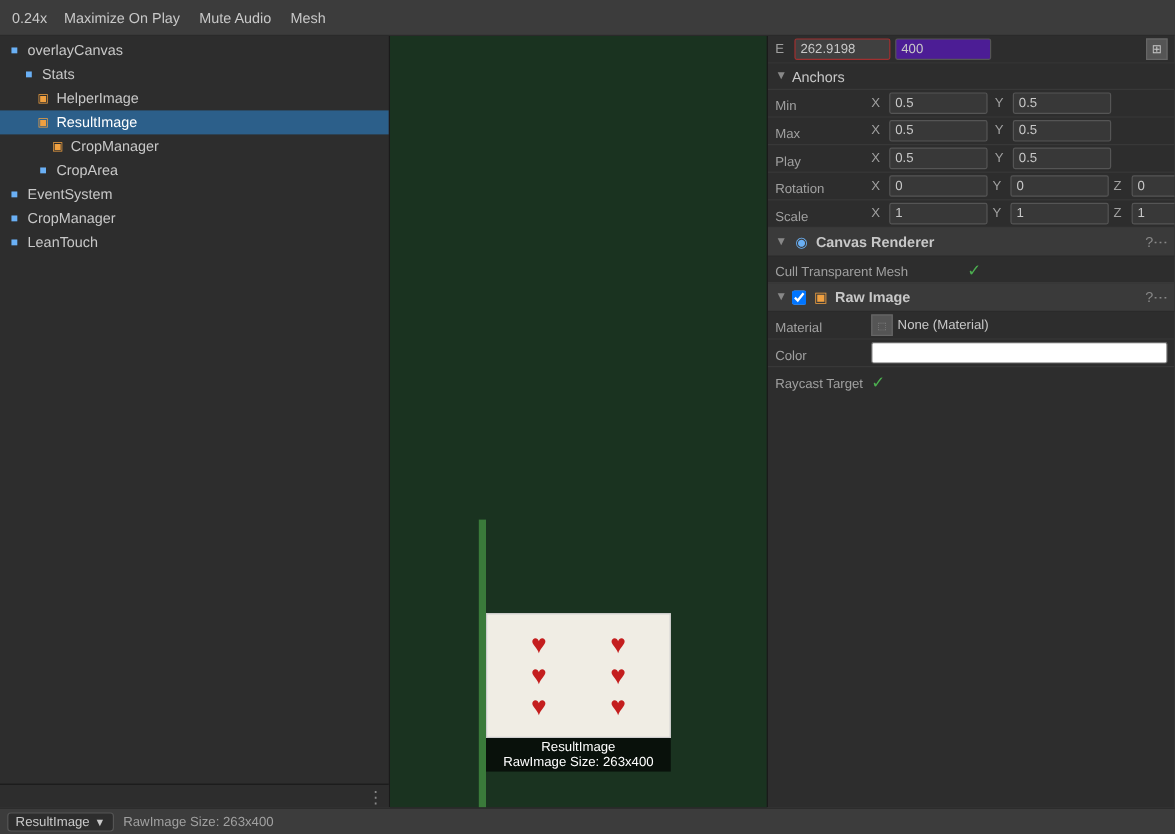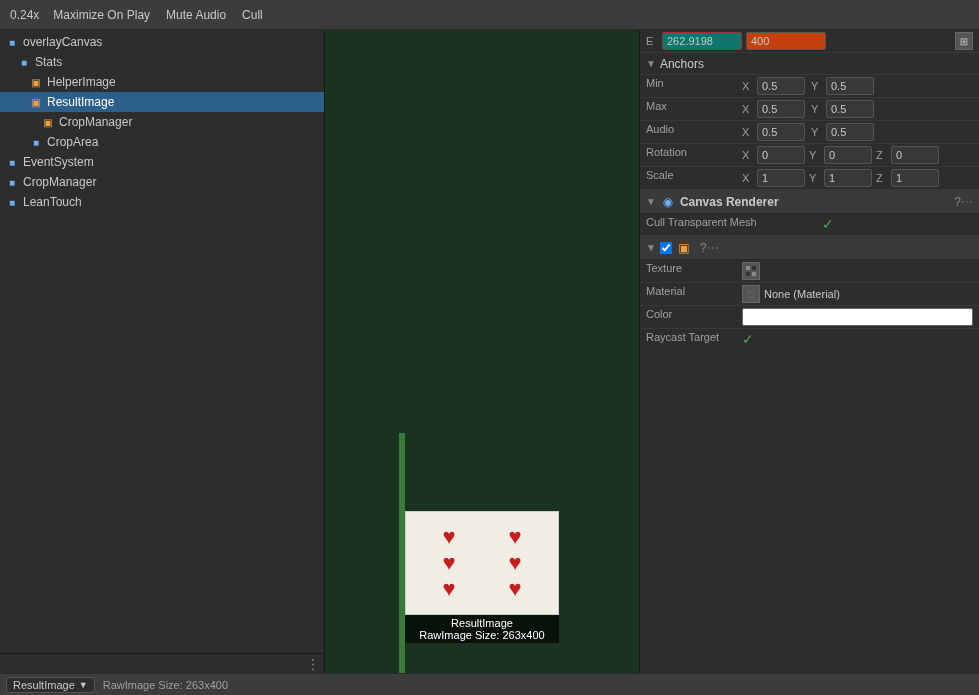--- a/index.html
+++ b/index.html
@@ -136,25 +136,24 @@
       background: #2d2d2d;
       flex-shrink: 0;
       border-left: 1px solid #1a1a1a;
       overflow-y: auto;
       overflow-x: hidden;
     }
 
     
     .inspector-row {
       display: flex;
-      align-items: flex-start;
+      align-items: flex-end;
       padding: 2px 6px;
       min-height: 22px;
       border-bottom: 1px solid #383838;
-      gap: 16px;
     }
     .inspector-row:last-child { border-bottom: none; }
     .inspector-label {
       color: #a0a0a0;
       font-size: 11px;
       width: 80px;
       flex-shrink: 0;
     }
     .inspector-fields {
       display: flex;
@@ -171,21 +170,21 @@
       font-size: 11px;
       width: 14px;
     }
     .field-input {
       background: #383838;
       border: 1px solid #555;
       color: #c8c8c8;
       font-size: 11px;
       padding: 1px 4px;
       height: 18px;
-      width: 48px;
+      width: 82px;
       border-radius: 2px;
     }
 
     
     .section-header {
       background: #3a3a3a;
       display: flex;
       align-items: center;
       padding: 3px 6px;
       min-height: 24px;
@@ -246,31 +245,31 @@
 
     
     .top-numbers-row {
       display: flex;
       align-items: center;
       padding: 2px 6px;
       min-height: 22px;
       border-bottom: 1px solid #383838;
     }
     .num-field {
-      background: #c2410c;
+      background: #4c1d95;
       border: 1px solid #555;
       color: #c8c8c8;
       font-size: 11px;
       padding: 1px 4px;
       height: 18px;
       width: 80px;
       border-radius: 2px;
     }
     .num-field.red-bg {
-      background: #0f766e;
+      background: #404040;
       border-color: #a03030;
     }
 
     
     .checkmark-cell {
       color: #4caf50;
       font-size: 14px;
     }
 
     
@@ -324,21 +323,21 @@
     ::-webkit-scrollbar-track { background: #2a2a2a; }
     ::-webkit-scrollbar-thumb { background: #555; border-radius: 4px; }
   </style>
 </head>
 <body>
 
 <div class="toolbar">
   <span class="toolbar-zoom">0.24x</span>
   <div class="toolbar-item">Maximize On Play</div>
   <div class="toolbar-item">Mute Audio</div>
-  <div class="toolbar-item">Cull</div>
+  <div class="toolbar-item">Mesh</div>
 </div>
 
 <div class="main-layout">
 
   <div class="hierarchy-panel">
     <div class="hierarchy-items">
 
       <div class="hierarchy-item">
         <span class="indent" style="width:0px"></span>
         <span class="icon icon-cube">■</span>
@@ -460,21 +459,21 @@
           <input class="field-input" type="text" value="0.5" style="">
         </div>
         <div class="field-group" style="margin-left:4px;">
           <span class="field-axis">Y</span>
           <input class="field-input" type="text" value="0.5" style="">
         </div>
       </div>
     </div>
 
     <div class="inspector-row">
-      <span class="inspector-label">Audio</span>
+      <span class="inspector-label">Play</span>
       <div class="inspector-fields">
         <div class="field-group">
           <span class="field-axis">X</span>
           <input class="field-input" type="text" value="0.5" style="">
         </div>
         <div class="field-group" style="margin-left:4px;">
           <span class="field-axis">Y</span>
           <input class="field-input" type="text" value="0.5" style="">
         </div>
       </div>
@@ -526,38 +525,25 @@
 
     <div class="inspector-row">
       <span class="inspector-label" style="width:160px;">Cull Transparent Mesh</span>
       <span class="checkmark-cell">✓</span>
     </div>
 
     <div class="section-header">
       <span class="arrow">▼</span>
       <input type="checkbox" checked="" class="checkbox" style="">
       <span class="section-icon" style="color:#f0a040;">▣</span>
+      <span class="section-title">Raw Image</span>
       <span class="help-btn">?</span>
       <span class="overflow-btn">⋮</span>
     </div>
 
-    <div class="inspector-row">
-      <span class="inspector-label">Texture</span>
-      <div style="display:flex;align-items:center;flex:1;">
-        <span class="texture-thumb">
-          <svg width="12" height="12" viewBox="0 0 12 12">
-            <rect width="12" height="12" fill="#555"></rect>
-            <rect x="1" y="1" width="4" height="4" fill="#888"></rect>
-            <rect x="7" y="1" width="4" height="4" fill="#333"></rect>
-            <rect x="1" y="7" width="4" height="4" fill="#333"></rect>
-            <rect x="7" y="7" width="4" height="4" fill="#888"></rect>
-          </svg>
-        </span>
-      </div>
-    </div>
 
     <div class="inspector-row">
       <span class="inspector-label">Material</span>
       <div style="display:flex;align-items:center;flex:1;">
         <span class="texture-thumb">⬚</span>
         <span style="font-size:11px;color:#c8c8c8;">None (Material)</span>
       </div>
     </div>
 
     <div class="inspector-row">

